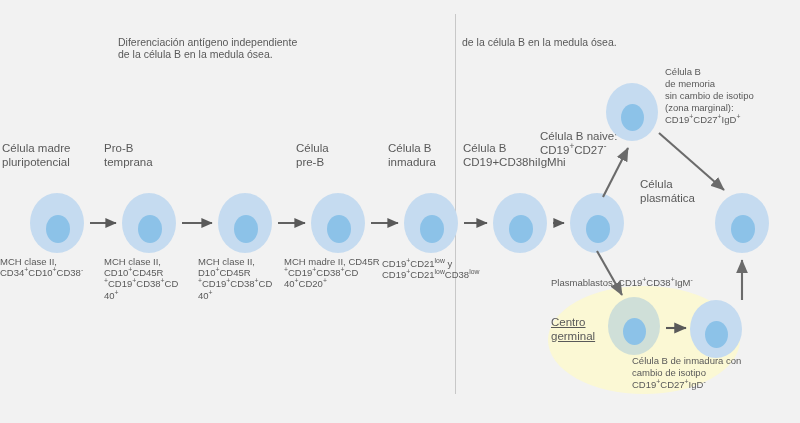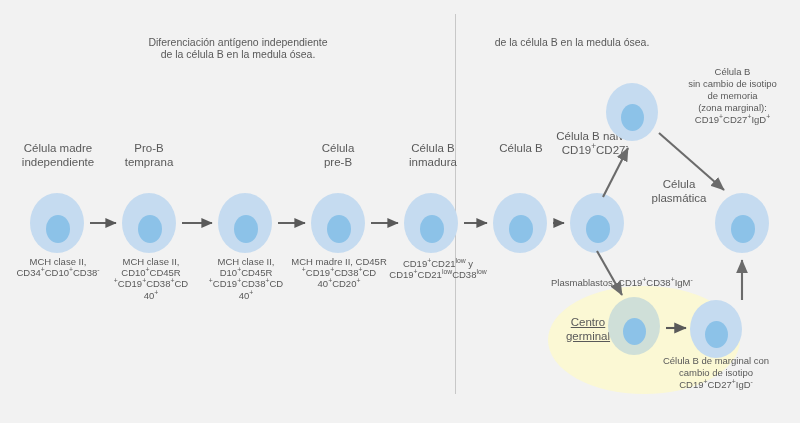--- a/index.html
+++ b/index.html
@@ -5,21 +5,21 @@
   html,body{margin:0;padding:0;}
   body{
     width:800px;height:423px;
     background:#f2f2f2;
     font-family:"Liberation Sans", sans-serif;
     color:#595959;
     overflow:hidden;
     position:relative;
   }
   #stage{position:absolute;inset:0;}
-  .txt{position:absolute;text-align:center;line-height:1.18;color:#595959;white-space:nowrap;}
+  .txt{position:absolute;line-height:1.18;color:#595959;white-space:nowrap;}
   .txt.wrap{white-space:normal;}
   .hdr{font-size:10.5px;}
   .title{font-size:11.5px;}
   .mark{font-size:9.5px;}
   sup{font-size:72%;vertical-align:super;line-height:0;}
   .divider{position:absolute;top:14px;left:455px;width:1px;height:380px;background:#c8c8c8;}
   .gc-bg{position:absolute;border-radius:50%;background:#fbf8d4;}
   .cell{position:absolute;}
   .cell .cyto{position:absolute;inset:0;border-radius:50%;background:#c5dbf0;}
   .cell .nuc{position:absolute;border-radius:50%;background:#8cc2e8;}
@@ -39,21 +39,21 @@
     <div>Diferenciación  antígeno independiente</div>
     <div>de la célula B en la medula ósea.</div>
   </div>
 
   <div class="txt hdr wrap" style="left:462px;top:36px;width:220px;">
     <div>de la célula B en la medula ósea.</div>
   </div>
 
   <div class="txt title wrap" style="left:2px;top:142px;width:112px;">
     <div>Célula madre</div>
-    <div>independiente</div>
+    <div>pluripotencial</div>
   </div>
   <div class="cell" style="left:30px;top:193px;width:54px;height:60px;">
     <div class="cyto"></div>
     <div class="nuc" style="left:16px;top:22px;width:24px;height:28px;"></div>
   </div>
   <div class="txt mark wrap" style="left:0px;top:256px;width:116px;">
     <div>MCH clase II,</div>
     <div>CD34<sup>+</sup>CD10<sup>+</sup>CD38<sup>-</sup></div>
   </div>
 
@@ -105,20 +105,21 @@
     <div class="cyto"></div>
     <div class="nuc" style="left:16px;top:22px;width:24px;height:28px;"></div>
   </div>
   <div class="txt mark wrap" style="left:382px;top:258px;width:112px;">
     <div>CD19<sup>+</sup>CD21<sup>low</sup> y</div>
     <div>CD19<sup>+</sup>CD21<sup>low</sup>CD38<sup>low</sup></div>
   </div>
 
   <div class="txt title wrap" style="left:463px;top:142px;width:116px;">
     <div>Célula B</div>
+    <div>CD19+CD38hiIgMhi</div>
   </div>
   <div class="cell" style="left:493px;top:193px;width:54px;height:60px;">
     <div class="cyto"></div>
     <div class="nuc" style="left:16px;top:22px;width:24px;height:28px;"></div>
   </div>
 
   <div class="txt title wrap" style="left:540px;top:130px;width:110px;">
     <div>Célula B naive:</div>
     <div>CD19<sup>+</sup>CD27<sup>-</sup></div>
   </div>
@@ -126,22 +127,22 @@
     <div class="cyto"></div>
     <div class="nuc" style="left:16px;top:22px;width:24px;height:28px;"></div>
   </div>
 
   <div class="cell" style="left:606px;top:83px;width:52px;height:58px;">
     <div class="cyto"></div>
     <div class="nuc" style="left:15px;top:21px;width:23px;height:27px;"></div>
   </div>
   <div class="txt mark wrap" style="left:665px;top:66px;width:135px;line-height:1.25;">
     <div>Célula B</div>
+    <div>de memoria</div>
     <div>sin cambio de isotipo</div>
-    <div>de memoria</div>
     <div>(zona marginal):</div>
     <div>CD19<sup>+</sup>CD27<sup>+</sup>IgD<sup>+</sup></div>
   </div>
 
   <div class="txt title wrap" style="left:640px;top:178px;width:78px;">
     <div>Célula</div>
     <div>plasmática</div>
   </div>
   <div class="cell" style="left:715px;top:193px;width:54px;height:60px;">
     <div class="cyto"></div>
@@ -159,21 +160,21 @@
   <div class="cell gc" style="left:608px;top:297px;width:52px;height:58px;">
     <div class="cyto"></div>
     <div class="nuc" style="left:15px;top:21px;width:23px;height:27px;"></div>
   </div>
 
   <div class="cell" style="left:690px;top:300px;width:52px;height:58px;">
     <div class="cyto"></div>
     <div class="nuc" style="left:15px;top:21px;width:23px;height:27px;"></div>
   </div>
   <div class="txt mark wrap" style="left:632px;top:355px;width:168px;line-height:1.28;">
-    <div>Célula B de marginal con</div>
+    <div>Célula B de inmadura con</div>
     <div>cambio de isotipo</div>
     <div>CD19<sup>+</sup>CD27<sup>+</sup>IgD<sup>-</sup></div>
   </div>
 
   <svg class="arrows" viewBox="0 0 800 423">
     <defs>
       <marker id="ah" markerWidth="7" markerHeight="7" refX="5.6" refY="3" orient="auto">
         <path d="M0,0.4 L6,3 L0,5.6 z" fill="#595959"></path>
       </marker>
       <marker id="ahs" markerWidth="8" markerHeight="8" refX="6.2" refY="3.2" orient="auto">

